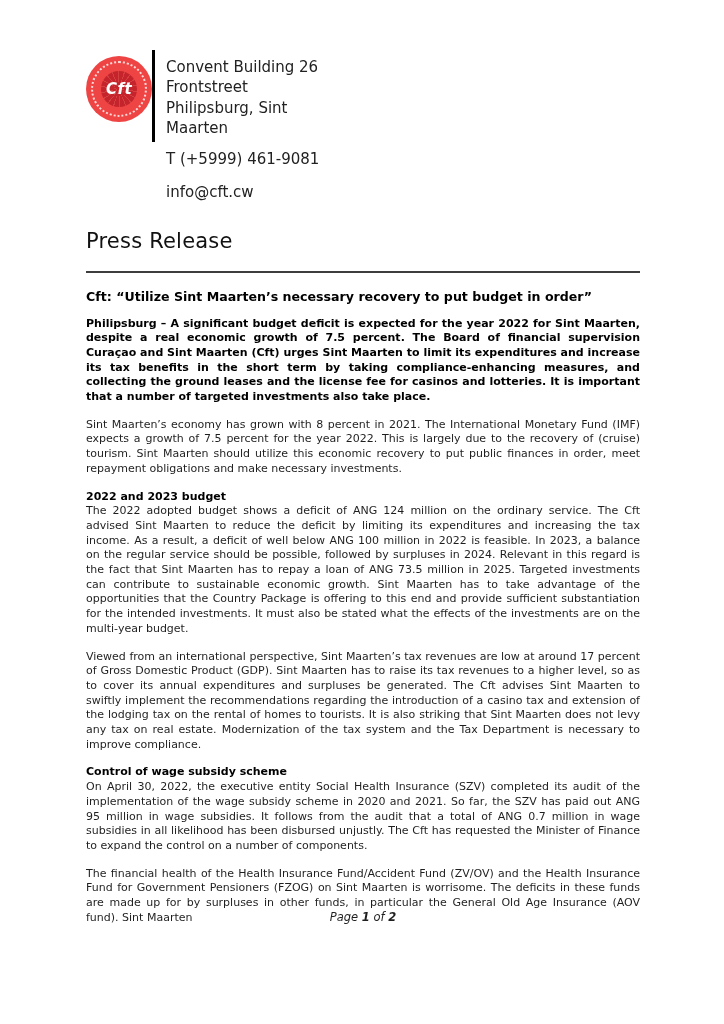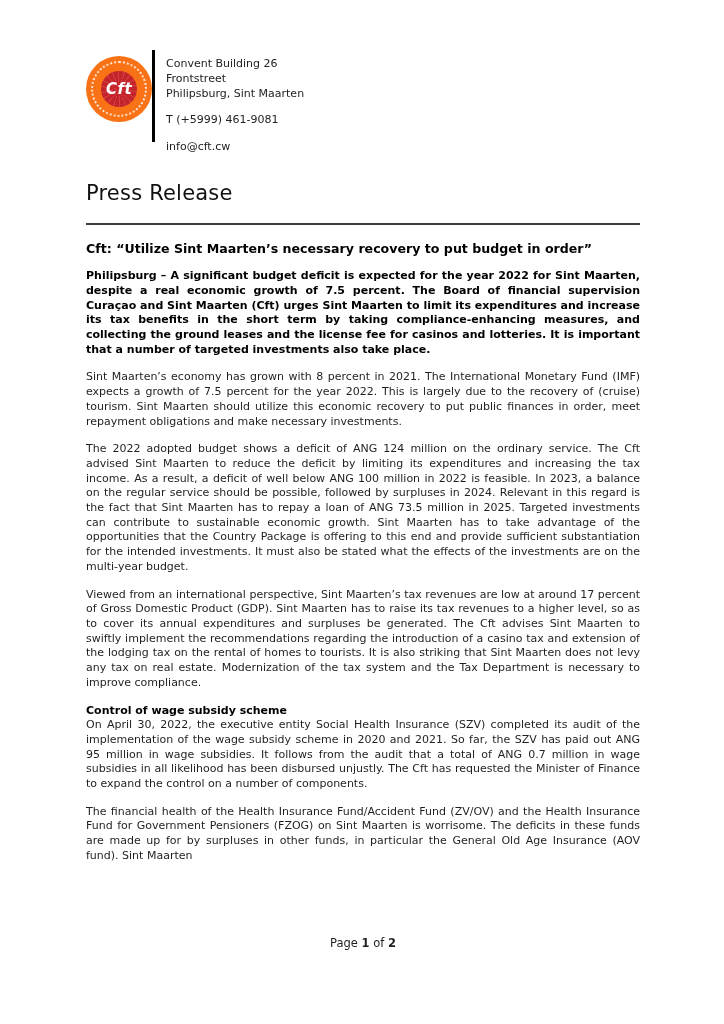--- a/index.html
+++ b/index.html
@@ -11,21 +11,21 @@
     position: relative;
     overflow: hidden;
   }
   .page { position: absolute; inset: 0; background: #fff; }
   .content { position: absolute; left: 86px; width: 554px; top: 0; }
 
   
   .letterhead { display: flex; align-items: flex-start; margin-top: 50px; }
   .logo-outer {
     width: 66px; height: 66px; border-radius: 50%;
-    background: #f97316;
+    background: #ef4444;
     position: relative; flex: 0 0 66px;
     display: flex; align-items: center; justify-content: center;
     margin-top: 6px;
   }
   .logo-ring {
     position: absolute; inset: 5px; border-radius: 50%;
     border: 2px dotted rgba(255,255,255,0.8);
   }
   .logo-center {
     width: 36px; height: 36px; border-radius: 50%;
@@ -41,21 +41,21 @@
     color: #000;
     padding: 9px 8px 0 12px;
     letter-spacing: 0.1px;
   }
   .header-divider {
     width: 3px; background: #000; height: 92px;
     flex: 0 0 3px; margin-top: 0px;
   }
   .contact {
     flex: 0 0 168px; padding-left: 11px; padding-top: 7px;
-    font-size: 11px; line-height: 1.35; color: #222;
+    font-size: 15px; line-height: 1.35; color: #222;
   }
   .contact p { margin: 0; }
   .contact .phone { margin-top: 11px; }
   .contact .email { margin-top: 13px; }
 
   
   .title-block { margin-top: 26px; border-bottom: 2px solid #3d3d3d; padding-bottom: 18px; }
   .page-title { font-size: 21px; font-weight: 400; color: #111; letter-spacing: 0.2px; }
   .date-line { font-size: 10.8px; color: #222; margin-top: 3px; }
   .date-line sup { font-size: 7.5px; vertical-align: super; }
@@ -65,22 +65,22 @@
 
   
   .para { margin-top: 13px; font-size: 11px; line-height: 14.7px; text-align: justify; }
   .para.lead { font-weight: bold; color: #000; }
   .section { margin-top: 13px; }
   .section-heading { font-size: 11px; font-weight: bold; color: #000; line-height: 14.7px; }
   .section-body { font-size: 11px; line-height: 14.7px; text-align: justify; }
 
   
   .footer {
-    position: absolute; top: 936px; left: 86px; width: 554px;
-    text-align: center; font-size: 11.5px; color: #1f1f1f;
+    position: absolute; top: 910px; left: 86px; width: 554px;
+    text-align: center; font-size: 11.5px; color: #1f1f1f; font-style: italic;
   }
   .footer .b { font-weight: bold; }
 </style>
 </head>
 <body>
 
 <div class="page">
   <div class="content">
 
     <header class="letterhead">
@@ -103,20 +103,21 @@
       <div class="page-title">Press Release</div>
     </div>
 
     <h1 class="headline">Cft: “Utilize Sint Maarten’s necessary recovery to put budget in order”</h1>
 
     <p class="para lead">Philipsburg – A significant budget deficit is expected for the year 2022 for Sint Maarten, despite a real economic growth of 7.5 percent. The Board of financial supervision Curaçao and Sint Maarten (Cft) urges Sint Maarten to limit its expenditures and increase its tax benefits in the short term by taking compliance-enhancing measures, and collecting the ground leases and the license fee for casinos and lotteries. It is important that a number of targeted investments also take place.</p>
 
     <p class="para">Sint Maarten’s economy has grown with 8 percent in 2021. The International Monetary Fund (IMF) expects a growth of 7.5 percent for the year 2022. This is largely due to the recovery of (cruise) tourism. Sint Maarten should utilize this economic recovery to put public finances in order, meet repayment obligations and make necessary investments.</p>
 
     <div class="section">
+      <div class="section-heading">2022 and 2023 budget</div>
       <div class="section-body">The 2022 adopted budget shows a deficit of ANG 124 million on the ordinary service. The Cft advised Sint Maarten to reduce the deficit by limiting its expenditures and increasing the tax income. As a result, a deficit of well below ANG 100 million in 2022 is feasible. In 2023, a balance on the regular service should be possible, followed by surpluses in 2024. Relevant in this regard is the fact that Sint Maarten has to repay a loan of ANG 73.5 million in 2025. Targeted investments can contribute to sustainable economic growth. Sint Maarten has to take advantage of the opportunities that the Country Package is offering to this end and provide sufficient substantiation for the intended investments. It must also be stated what the effects of the investments are on the multi-year budget.</div>
     </div>
 
     <div class="section">
       <div class="section-body">Viewed from an international perspective, Sint Maarten’s tax revenues are low at around 17 percent of Gross Domestic Product (GDP). Sint Maarten has to raise its tax revenues to a higher level, so as to cover its annual expenditures and surpluses be generated. The Cft advises Sint Maarten to swiftly implement the recommendations regarding the introduction of a casino tax and extension of the lodging tax on the rental of homes to tourists. It is also striking that Sint Maarten does not levy any tax on real estate. Modernization of the tax system and the Tax Department is necessary to improve compliance.</div>
     </div>
 
     <div class="section">
       <div class="section-heading">Control of wage subsidy scheme</div>
       <div class="section-body">On April 30, 2022, the executive entity Social Health Insurance (SZV) completed its audit of the implementation of the wage subsidy scheme in 2020 and 2021. So far, the SZV has paid out ANG 95 million in wage subsidies. It follows from the audit that a total of ANG 0.7 million in wage subsidies in all likelihood has been disbursed unjustly. The Cft has requested the Minister of Finance to expand the control on a number of components.</div>

